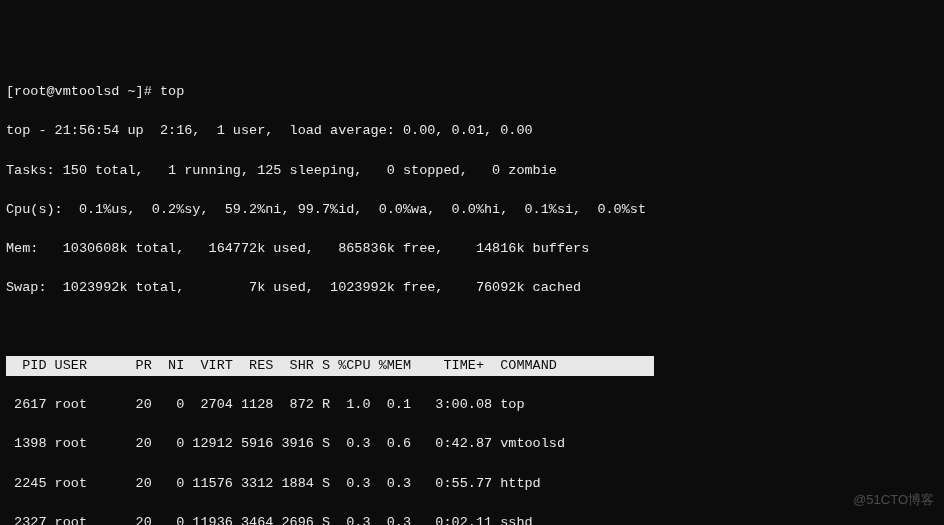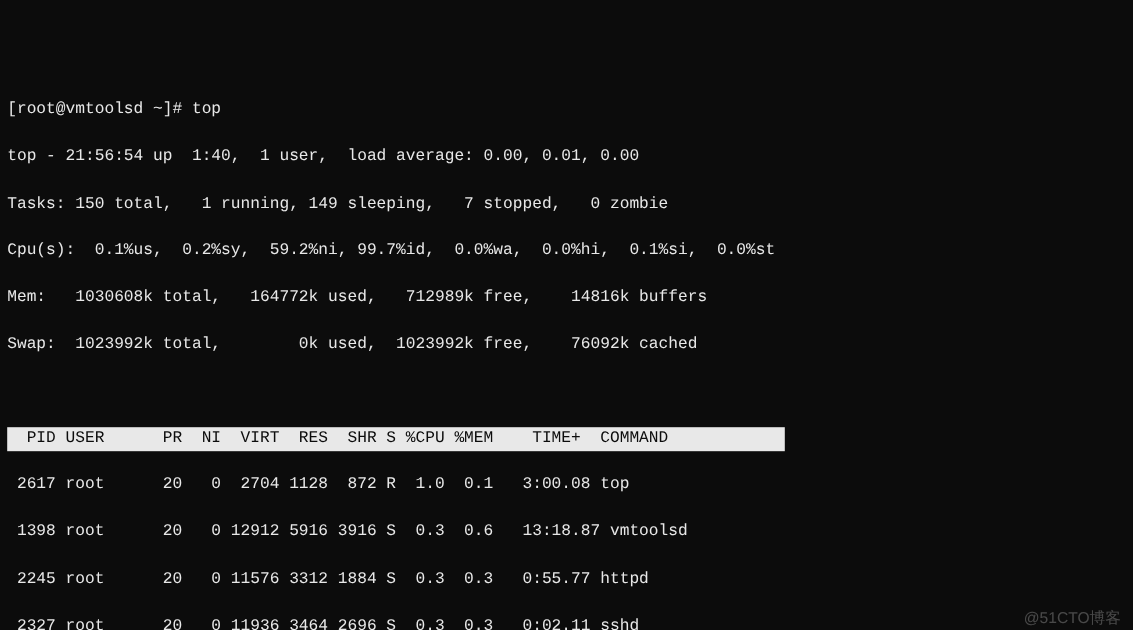--- a/index.html
+++ b/index.html
@@ -25,41 +25,41 @@
     }
     .header-row {
       background: #e8e8e8;
       color: #0c0c0c;
       white-space: pre;
       display: inline-block;
     }
     .watermark {
       position: absolute;
       right: 10px;
-      bottom: 0;
+      bottom: 15px;
       color: rgba(255,255,255,0.25);
       font-size: 13px;
       font-family: sans-serif;
     }
   </style>
 </head>
 <body>
 
 
 
 <div class="term-line">[root@vmtoolsd ~]# top</div>
-<div class="term-line">top - 21:56:54 up  1:40,  1 user,  load average: 0.00, 0.01, 0.00</div>
-<div class="term-line">Tasks: 150 total,   1 running, 149 sleeping,   7 stopped,   0 zombie</div>
+<div class="term-line">top - 21:56:54 up  2:16,  1 user,  load average: 0.00, 0.01, 0.00</div>
+<div class="term-line">Tasks: 150 total,   1 running, 125 sleeping,   0 stopped,   0 zombie</div>
 <div class="term-line">Cpu(s):  0.1%us,  0.2%sy,  59.2%ni, 99.7%id,  0.0%wa,  0.0%hi,  0.1%si,  0.0%st</div>
-<div class="term-line">Mem:   1030608k total,   164772k used,   712989k free,    14816k buffers</div>
-<div class="term-line">Swap:  1023992k total,        0k used,  1023992k free,    76092k cached</div>
+<div class="term-line">Mem:   1030608k total,   164772k used,   865836k free,    14816k buffers</div>
+<div class="term-line">Swap:  1023992k total,        7k used,  1023992k free,    76092k cached</div>
 <div class="term-line"> </div>
 <div><span class="header-row">  PID USER      PR  NI  VIRT  RES  SHR S %CPU %MEM    TIME+  COMMAND            </span></div>
 <div class="term-line"> 2617 root      20   0  2704 1128  872 R  1.0  0.1   3:00.08 top</div>
-<div class="term-line"> 1398 root      20   0 12912 5916 3916 S  0.3  0.6   13:18.87 vmtoolsd</div>
+<div class="term-line"> 1398 root      20   0 12912 5916 3916 S  0.3  0.6   0:42.87 vmtoolsd</div>
 <div class="term-line"> 2245 root      20   0 11576 3312 1884 S  0.3  0.3   0:55.77 httpd</div>
 <div class="term-line"> 2327 root      20   0 11936 3464 2696 S  0.3  0.3   0:02.11 sshd</div>
 
 
 
 
 
 
 
 

